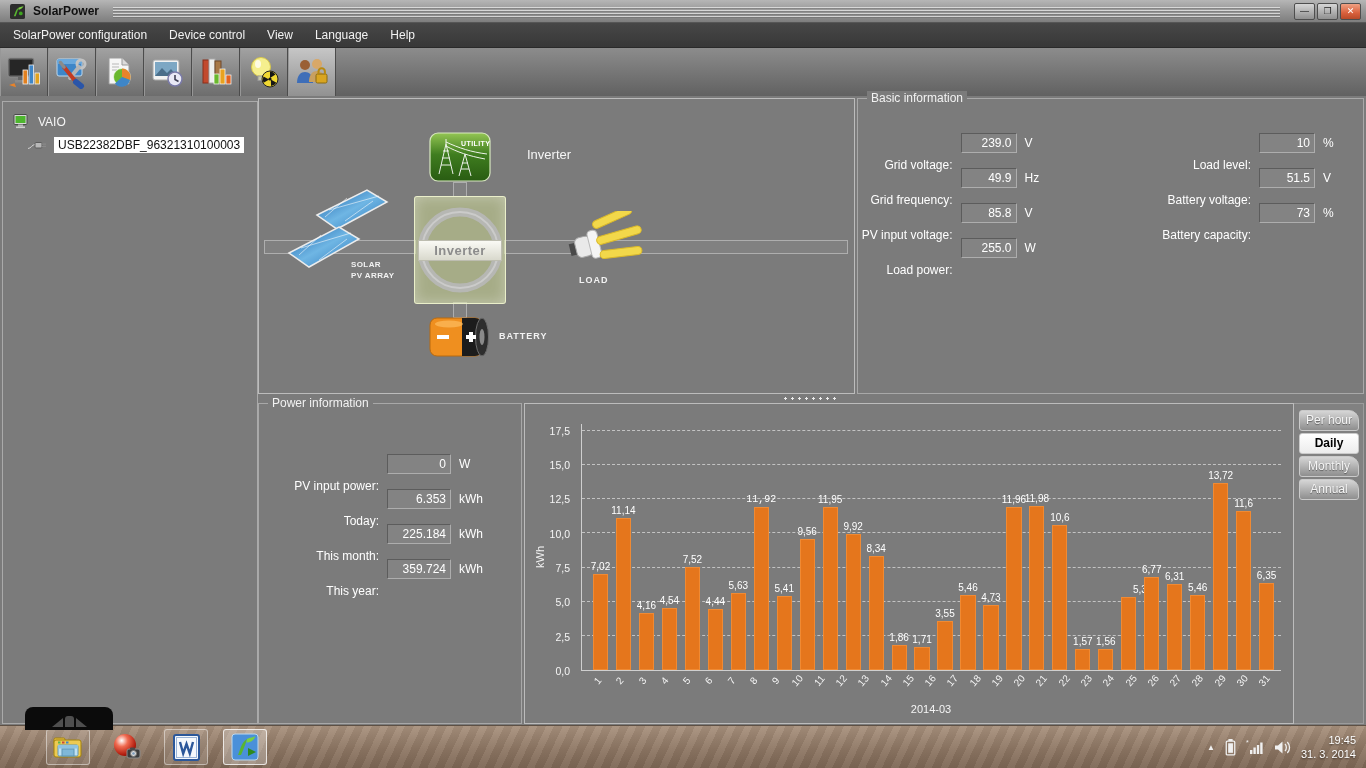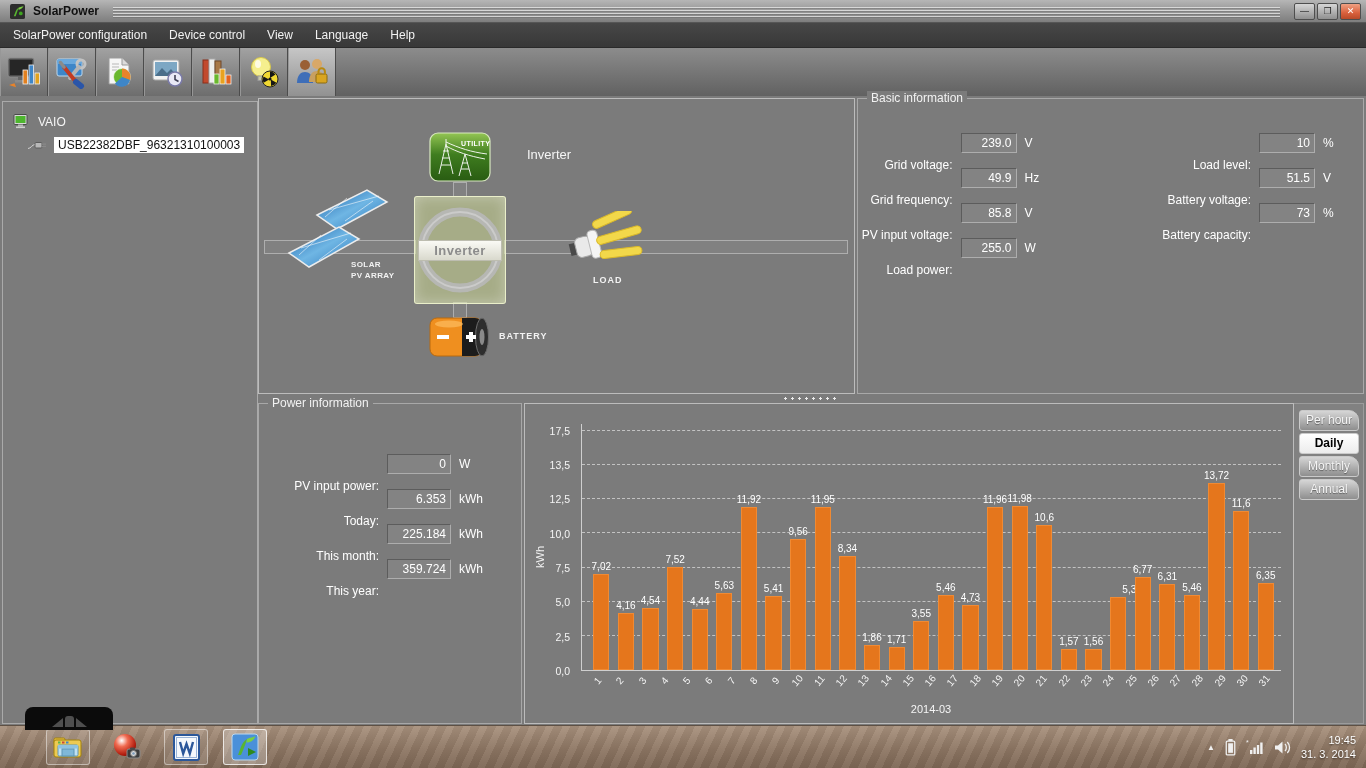--- a/index.html
+++ b/index.html
@@ -61,21 +61,21 @@
   .utility{position:absolute;left:170px;top:33px;width:62px;height:50px;}
   .utility-label{position:absolute;left:202px;top:41px;color:#fff;font-size:7px;font-weight:bold;letter-spacing:.4px;}
   .solar{position:absolute;left:28px;top:88px;width:104px;height:94px;}
   .solar-label{position:absolute;left:92px;top:160px;color:#f2f2f2;font-size:8px;font-weight:bold;line-height:11px;letter-spacing:.4px;}
   .inverter-box{position:absolute;left:155px;top:97px;width:90px;height:106px;background:rgba(210,222,148,.5);
     border:1px solid rgba(238,242,205,.95);border-radius:3px;box-shadow:inset 0 0 14px rgba(255,255,255,.35);}
   .inv-ring{position:absolute;left:0;top:0;width:100%;height:100%;}
   .inv-strip{position:absolute;left:3px;right:3px;top:43px;height:19px;background:linear-gradient(#fafaf5,#d9d9cd);
     border:1px solid #bdbdb0;display:flex;align-items:center;justify-content:center;color:#8c8c8c;font-weight:bold;font-size:13px;letter-spacing:.5px;}
   .bulb{position:absolute;left:308px;top:112px;width:80px;height:60px;}
-  .load-label{position:absolute;left:334px;top:176px;color:#f2f2f2;font-size:9px;font-weight:bold;letter-spacing:1px;}
+  .load-label{position:absolute;left:320px;top:176px;color:#f2f2f2;font-size:9px;font-weight:bold;letter-spacing:1px;}
   .battery{position:absolute;left:170px;top:216px;width:64px;height:44px;}
   .battery-label{position:absolute;left:240px;top:232px;color:#f2f2f2;font-size:9px;font-weight:bold;letter-spacing:1px;}
   
   .chart-area{position:absolute;inset:6px;}
   .ylab{position:absolute;left:-2px;top:46%;transform:rotate(-90deg);color:#f2f2f2;font-size:11px;}
   .plot{position:absolute;left:50px;right:6px;top:14px;bottom:46px;border-left:1px solid #cfcfcf;border-bottom:1px solid #cfcfcf;}
   .gridline{position:absolute;left:0;right:0;height:0;border-top:1px dashed rgba(255,255,255,.55);}
   .yaxis{position:absolute;left:0;top:14px;bottom:46px;width:46px;}
   .ytick{position:absolute;right:7px;transform:translateY(6px);color:#f5f5f5;font-size:10.5px;}
   .bars{position:absolute;left:7px;right:3px;top:0;bottom:0;display:flex;align-items:flex-end;}
@@ -405,73 +405,81 @@
           <div class="panel lightline chart-panel">
             <div class="chart-area">
               <div class="ylab">kWh</div>
               <div class="yaxis">
                   <div class="ytick" style="bottom: 0%;">0,0</div>
                   <div class="ytick" style="bottom: 13.8889%;">2,5</div>
                   <div class="ytick" style="bottom: 27.7778%;">5,0</div>
                   <div class="ytick" style="bottom: 41.6667%;">7,5</div>
                   <div class="ytick" style="bottom: 55.5556%;">10,0</div>
                   <div class="ytick" style="bottom: 69.4444%;">12,5</div>
-                  <div class="ytick" style="bottom: 83.3333%;">13,5</div>
+                  <div class="ytick" style="bottom: 83.3333%;">15,0</div>
                   <div class="ytick" style="bottom: 97.2222%;">17,5</div>
                 </div>
               <div class="plot">
                 <div>
                     <div class="gridline" style="bottom: 13.8889%;"></div>
                     <div class="gridline" style="bottom: 27.7778%;"></div>
                     <div class="gridline" style="bottom: 41.6667%;"></div>
                     <div class="gridline" style="bottom: 55.5556%;"></div>
                     <div class="gridline" style="bottom: 69.4444%;"></div>
                     <div class="gridline" style="bottom: 83.3333%;"></div>
                     <div class="gridline" style="bottom: 97.2222%;"></div>
                   </div>
                 <div class="bars">
                     <div class="bar-col">
                       <div class="bar-label" style="bottom: calc(39% + 2px);">7,02</div>
                       <div class="bar" style="height: 39%; background: rgb(229, 118, 28);"></div>
                     </div>
                     <div class="bar-col">
+                      <div class="bar-label" style="bottom: calc(61.8889% + 2px);">11,14</div>
+                      <div class="bar" style="height: 61.8889%; background: rgb(229, 118, 28);"></div>
+                    </div>
+                    <div class="bar-col">
                       <div class="bar-label" style="bottom: calc(23.1111% + 2px); text-align: center;">4,16</div>
                       <div class="bar" style="height: 23.1111%; background: rgb(229, 118, 28);"></div>
                     </div>
                     <div class="bar-col">
                       <div class="bar-label" style="bottom: calc(25.2222% + 2px);">4,54</div>
                       <div class="bar" style="height: 25.2222%; background: rgb(229, 118, 28);"></div>
                     </div>
                     <div class="bar-col">
                       <div class="bar-label" style="bottom: calc(41.7778% + 2px);">7,52</div>
                       <div class="bar" style="height: 41.7778%; background: rgb(229, 118, 28);"></div>
                     </div>
                     <div class="bar-col">
                       <div class="bar-label" style="bottom: calc(24.6667% + 2px);">4,44</div>
                       <div class="bar" style="height: 24.6667%; background: rgb(229, 118, 28);"></div>
                     </div>
                     <div class="bar-col">
                       <div class="bar-label" style="bottom: calc(31.2778% + 2px);">5,63</div>
                       <div class="bar" style="height: 31.2778%; background: rgb(229, 118, 28);"></div>
                     </div>
                     <div class="bar-col">
-                      <div class="bar-label" style="bottom: calc(66.2222% + 2px);">11,92</div>
+                      <div class="bar-label" style="bottom: calc(66.2222% + 2px); font-family: Liberation Mono, monospace;">11,92</div>
                       <div class="bar" style="height: 66.2222%; background: rgb(229, 118, 28);"></div>
                     </div>
                     <div class="bar-col">
                       <div class="bar-label" style="bottom: calc(30.0556% + 2px);">5,41</div>
                       <div class="bar" style="height: 30.0556%; background: rgb(229, 118, 28);"></div>
                     </div>
                     <div class="bar-col">
                       <div class="bar-label" style="bottom: calc(53.1111% + 2px);">9,56</div>
                       <div class="bar" style="height: 53.1111%; background: rgb(229, 118, 28);"></div>
                     </div>
                     <div class="bar-col">
                       <div class="bar-label" style="bottom: calc(66.3889% + 2px);">11,95</div>
                       <div class="bar" style="height: 66.3889%; background: rgb(229, 118, 28);"></div>
+                    </div>
+                    <div class="bar-col">
+                      <div class="bar-label" style="bottom: calc(55.1111% + 2px);">9,92</div>
+                      <div class="bar" style="height: 55.1111%; background: rgb(229, 118, 28);"></div>
                     </div>
                     <div class="bar-col">
                       <div class="bar-label" style="bottom: calc(46.3333% + 2px);">8,34</div>
                       <div class="bar" style="height: 46.3333%; background: rgb(229, 118, 28);"></div>
                     </div>
                     <div class="bar-col">
                       <div class="bar-label" style="bottom: calc(10.3333% + 2px);">1,86</div>
                       <div class="bar" style="height: 10.3333%; background: rgb(229, 118, 28);"></div>
                     </div>
                     <div class="bar-col">

